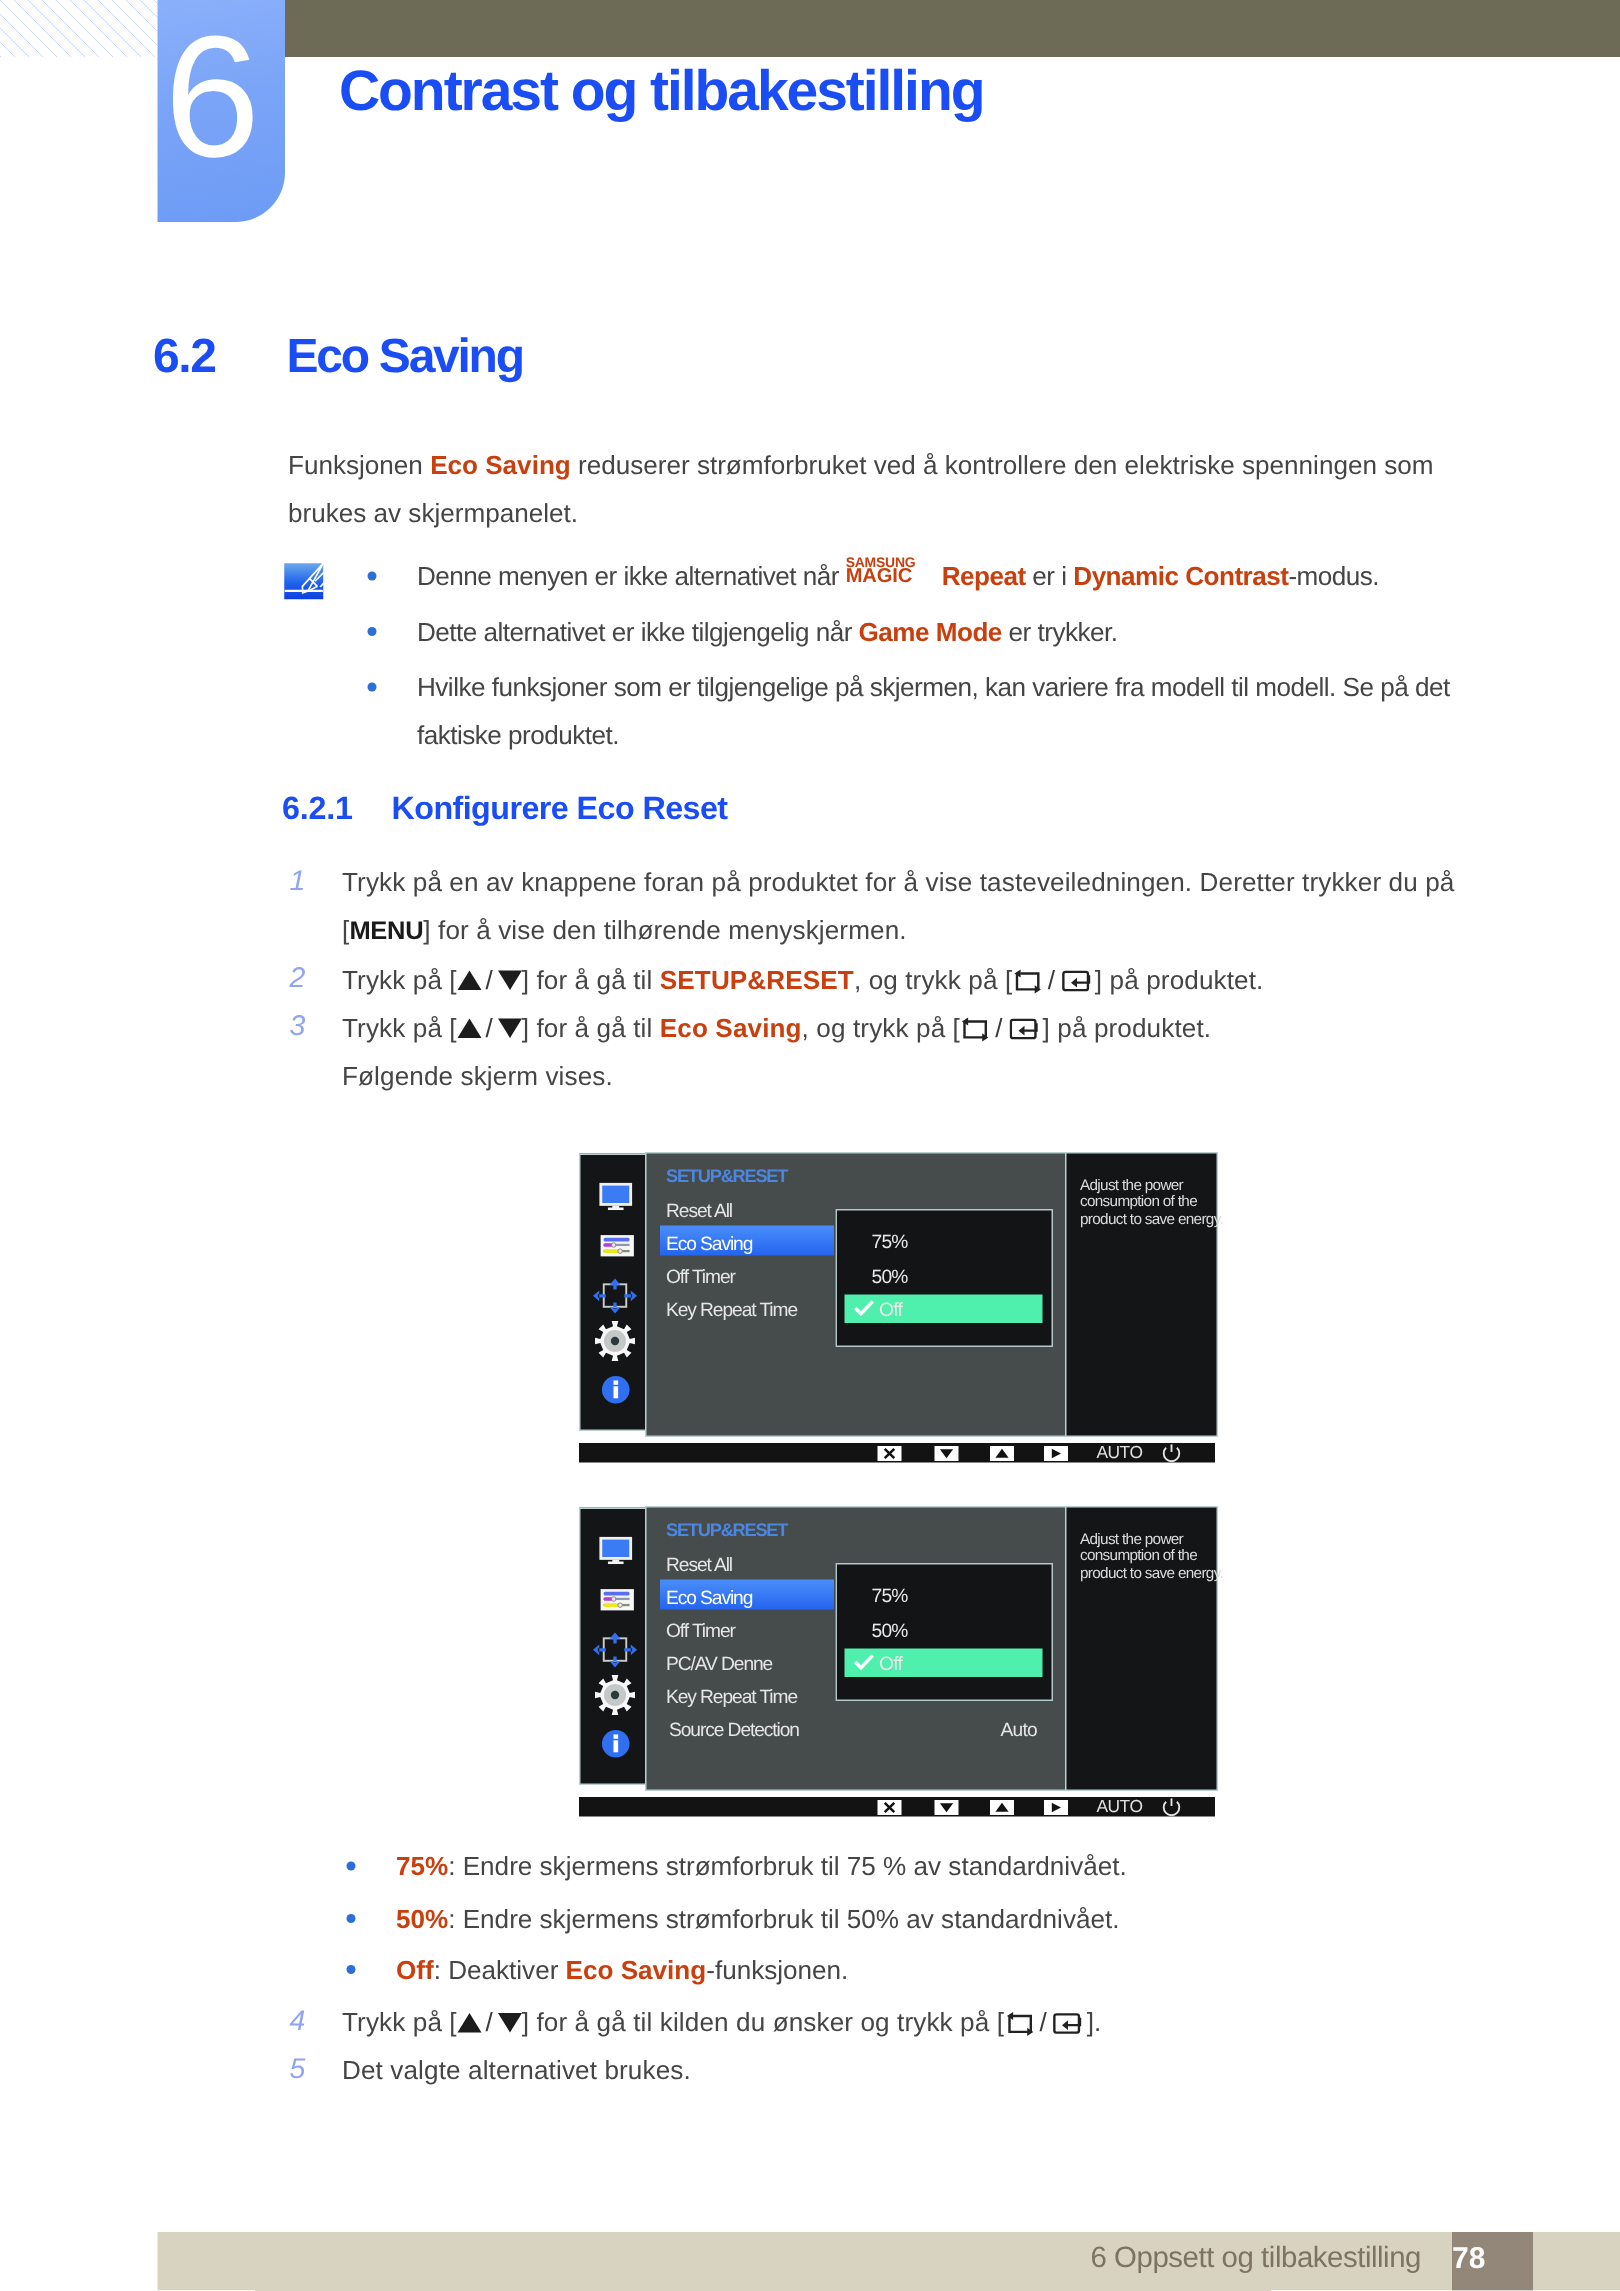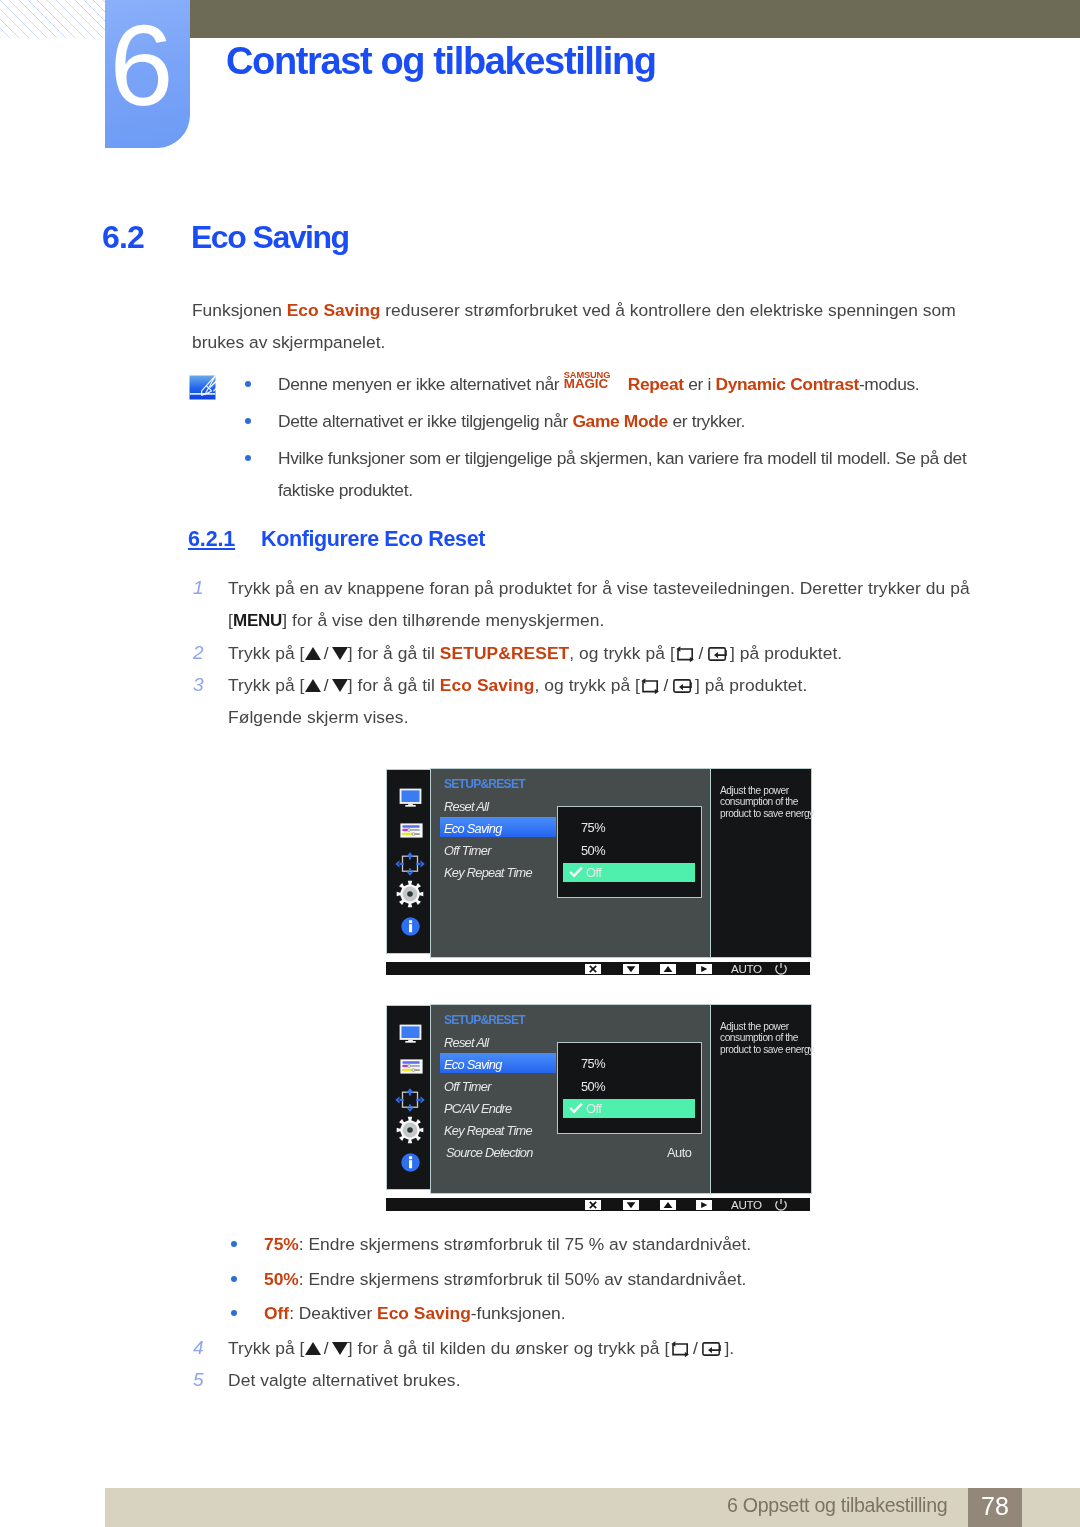--- a/index.html
+++ b/index.html
@@ -36,21 +36,21 @@
   ul.notes{position:absolute;left:245px;top:368px;margin:0;padding:0;list-style:none;width:728px;letter-spacing:-0.34px;}
   ul.notes#opt-notes{left:231px;width:760px;letter-spacing:0;line-height:34.5px;}
   ul.notes#opt-notes li{margin:0;padding-left:33px;}
   ul.notes#opt-notes li::before{top:14px;}
   ul.notes li{position:relative;padding-left:33px;margin:0 0 5px 0;}
   ul.notes li::before{content:"";position:absolute;left:0px;top:13px;width:6px;height:6px;
     border-radius:50%;background:#2b6fd8;}
 
   
   .subsec{position:absolute;left:188px;top:527px;font-size:21.5px;font-weight:bold;color:#1b4df5;letter-spacing:-0.37px;}
-  .subsec .n{display:inline-block;width:73px;letter-spacing:-0.15px;text-decoration:underline;}
+  .subsec .n{display:inline-block;width:73px;letter-spacing:-0.15px;}
 
   
   ol.steps{position:absolute;left:193px;margin:0;padding:0;list-style:none;width:800px;letter-spacing:0.08px;}
   ol.steps li{position:relative;padding-left:35px;margin:0;}
   ol.steps li .num{position:absolute;left:0;top:0;width:22px;text-align:left;
     font-style:italic;color:#8fa5ef;font-size:19px;}
 
   .magic{display:inline-block;vertical-align:baseline;position:relative;
      width:64px;height:16px;letter-spacing:0;}
   .magic i{position:absolute;left:0;font-style:normal;color:#c8400f;font-weight:bold;
@@ -69,39 +69,39 @@
 
   
   .osd{position:absolute;font-family:"Liberation Sans",sans-serif;}
   .osd .side{position:absolute;left:0;top:1px;width:44px;background:#131516;
      border-top:1px solid #bcd0d1;border-left:1px solid #bcd0d1;border-bottom:1px solid #bcd0d1;}
   .osd .main{position:absolute;left:44px;top:0;background:#464b4c;
      border:1px solid #b9cfd0;}
   .osd .right{position:absolute;background:#131516;border:1px solid #b9cfd0;}
   .osd .botbar{position:absolute;left:0;background:#131313;}
   .osd .title{position:absolute;color:#4b87e2;font-size:12.1px;font-weight:bold;letter-spacing:-0.78px;}
-  .osd .item{position:absolute;color:#e6e6e6;font-size:12.8px;white-space:nowrap;letter-spacing:-0.72px;font-style:italic;}
+  .osd .item{position:absolute;color:#e6e6e6;font-size:12.8px;white-space:nowrap;letter-spacing:-0.72px;}
   .osd .item.sel{color:#ffffff;}
   .osd .selbar{position:absolute;background:linear-gradient(180deg,#4a8df8 0%,#3b7ef6 40%,#2464ef 100%);}
   .osd .drop{position:absolute;background:#121415;border:1px solid #b4c8c9;}
   .osd .dropitem{position:absolute;color:#e9e9e9;font-size:12.8px;letter-spacing:-0.5px;}
   .osd .greenbar{position:absolute;background:#4ff0ae;}
   .osd .desc{position:absolute;color:#dcdcdc;font-size:10.2px;line-height:11.4px;letter-spacing:-0.45px;overflow:hidden;}
   .osd .auto{position:absolute;color:#e0e0e0;font-size:11.6px;letter-spacing:-0.35px;}
   .osd .keybox{position:absolute;background:#fff;line-height:0;font-size:0;overflow:hidden;}
   .osd .pwr{position:absolute;}
   .osd .sideicon{position:absolute;}
   .osd .chk{position:absolute;}
   .osd .srcval{position:absolute;color:#e6e6e6;font-size:12.8px;letter-spacing:-0.5px;}
 
   
   .foot-bar{position:absolute;left:105px;top:1488px;width:975px;height:39px;background:#d8d3c1;}
   .foot-text{position:absolute;left:727px;top:1494px;font-size:19.6px;font-weight:normal;color:#7d7364;letter-spacing:-0.3px;}
   .foot-num{position:absolute;left:968px;top:1488px;width:54px;height:39px;background:#938779;}
-  .foot-num span{display:block;text-align:center;line-height:37px;color:#fff;font-size:25px;font-weight:normal;}
+  .foot-num span{display:block;text-align:left;line-height:37px;color:#fff;font-size:20px;font-weight:bold;}
 </style>
 </head>
 <body>
 
 <div class="page">
 
   <div class="hatch"></div>
   <div class="olive-bar"></div>
   <div class="chapnum">
     <span>6</span>
@@ -300,21 +300,21 @@
           </svg>
       </span>
     </div>
     <div class="main" style="width:280px;height:188px;"></div>
     <div class="right" style="left:324px;top:0;width:100px;height:188px;"></div>
     <div class="title" style="left:58px;top:9px;">SETUP&amp;RESET</div>
     <div class="item" style="left:58px;top:31px;">Reset All</div>
     <div class="selbar" style="left:54px;top:49px;width:116px;height:20px;"></div>
     <div class="item sel" style="left:58px;top:53px;">Eco Saving</div>
     <div class="item" style="left:58px;top:75px;">Off Timer</div>
-    <div class="item" style="left:58px;top:97px;">PC/AV Endre</div>
+    <div class="item" style="left:58px;top:97px;">PC/AV Denne</div>
     <div class="item" style="left:58px;top:119px;">Key Repeat Time</div>
     <div class="item" style="left:60px;top:141px;">Source Detection</div>
     <div class="srcval" style="left:281px;top:141px;">Auto</div>
     <div class="drop" style="left:171px;top:38px;width:143px;height:90px;"></div>
     <div class="dropitem" style="left:195px;top:52px;">75%</div>
     <div class="dropitem" style="left:195px;top:75px;">50%</div>
     <div class="greenbar" style="left:177px;top:95px;width:132px;height:19px;"></div>
     <svg class="chk" style="left:183px;top:98px;" width="14" height="12" viewBox="0 0 14 12">
         <path d="M1.2 6.0 L5.0 9.8 L12.8 1.6" fill="none" stroke="#ffffff" stroke-width="2.3"></path>
       </svg>

